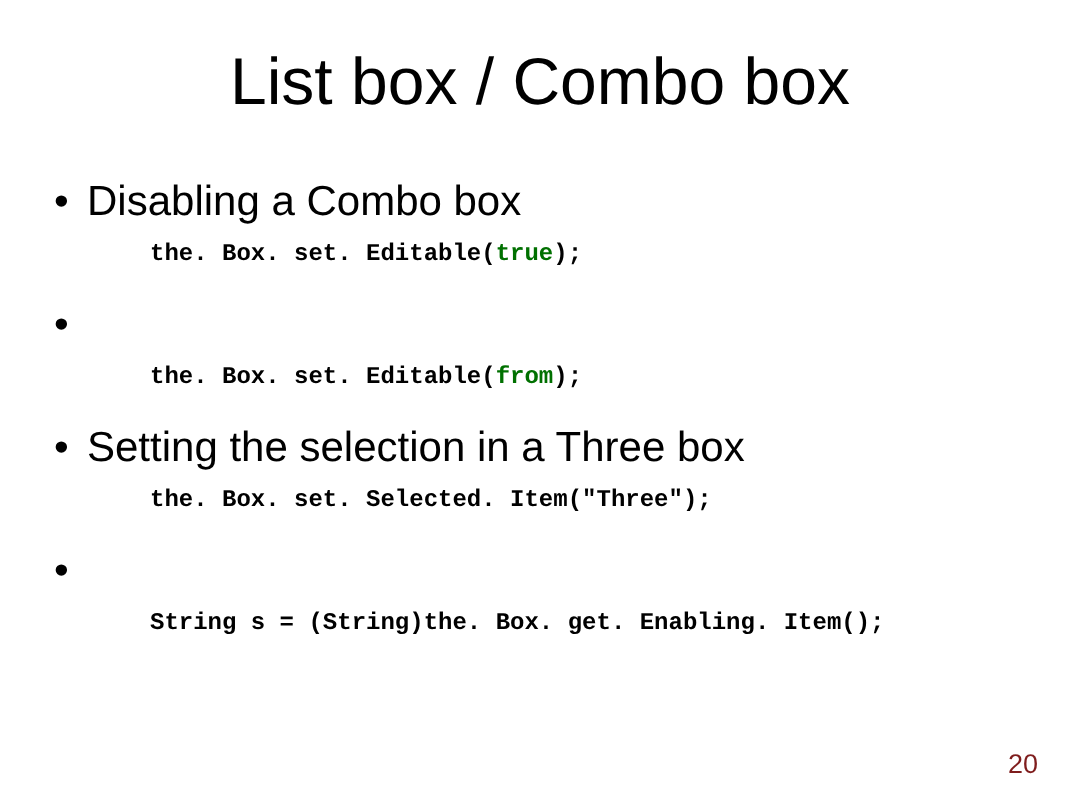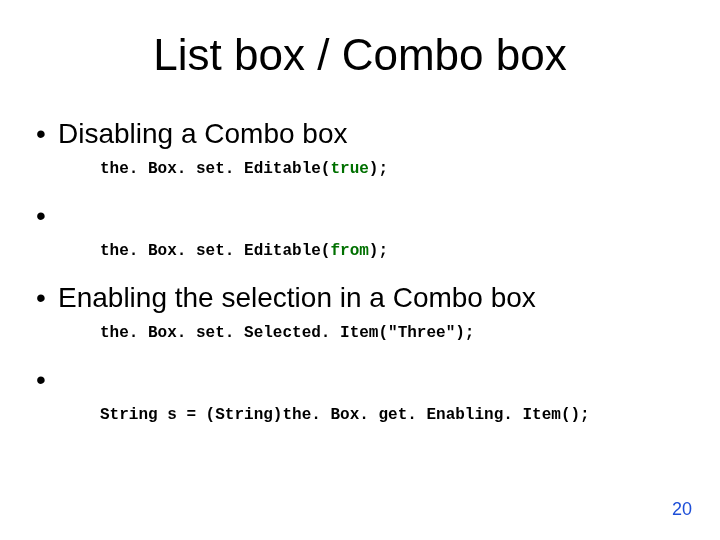--- a/index.html
+++ b/index.html
@@ -55,21 +55,21 @@
     white-space: pre;
   }
   .kw {
     color: #007000;
   }
   .pagenum {
     position: absolute;
     bottom: 20px;
     right: 28px;
     font-size: 18px;
-    color: #1d4ed8;
+    color: #7f1d1d;
   }
 </style>
 </head>
 <body>
 
 <div class="slide">
 
   <div class="title">List box / Combo box</div>
 
   <ul class="main">
@@ -85,21 +85,21 @@
     <li>
       <div class="bullet-row">
         <span class="bullet-dot">•</span>
       </div>
       <div class="code"><span>the. Box. set. Editable(</span><span class="kw">from</span><span>);</span></div>
     </li>
 
     <li>
       <div class="bullet-row">
         <span class="bullet-dot">•</span>
-        <span>Enabling the selection in a Combo box</span>
+        <span>Setting the selection in a Three box</span>
       </div>
       <div class="code"><span>the. Box. set. Selected. Item("Three");</span><span class="kw"></span><span></span></div>
     </li>
 
     <li>
       <div class="bullet-row">
         <span class="bullet-dot">•</span>
       </div>
       <div class="code"><span>String s = (String)the. Box. get. Enabling. Item();</span><span class="kw"></span><span></span></div>
     </li>

